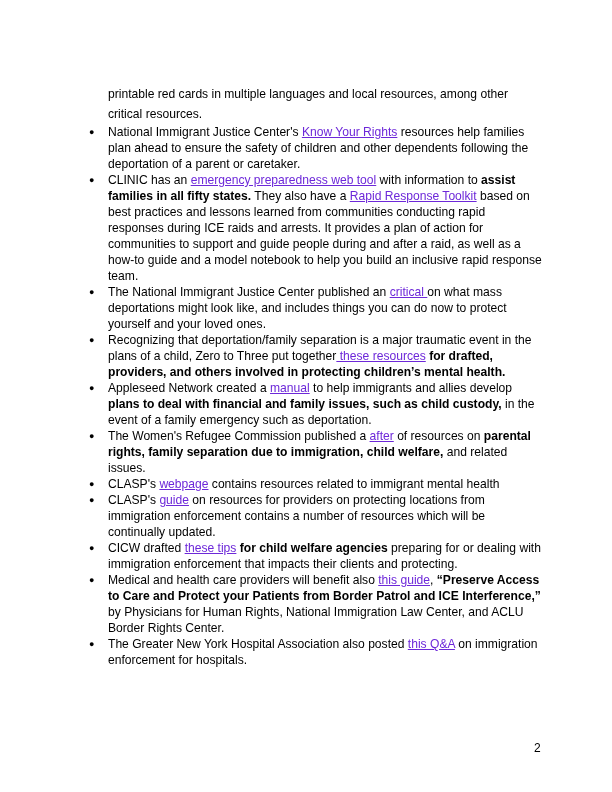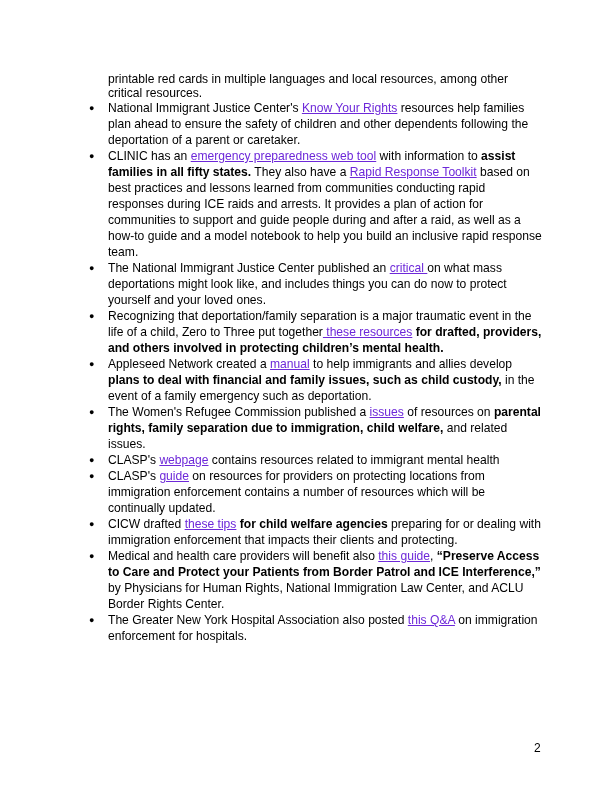--- a/index.html
+++ b/index.html
@@ -2,39 +2,39 @@
 <html><head>
 <meta charset="utf-8">
 <style>
   html, body { margin: 0; padding: 0; background: #ffffff; }
   body { width: 612px; height: 792px; position: relative; overflow: hidden;
          font-family: "Liberation Sans", sans-serif; font-size: 12.1px; color: #000; }
   .page { position: absolute; left: 72px; top: 72px; width: 470px; }
   ul { margin: 0; padding: 0; list-style: none; }
   li { position: relative; padding-left: 36px; line-height: 16px; }
   li::before { content: "\25CF"; position: absolute; left: 17px; top: 0; font-size: 9px; }
-  .cont { padding-left: 36px; line-height: 14px; }
+  .cont { padding-left: 36px; line-height: 20px; margin-top: 12px; }
   a { color: #6d28d9; text-decoration: underline; }
   b { font-weight: bold; }
   .section-label { line-height: 16px; margin: 16px 0 16px 0; }
   .page-num { position: absolute; left: 534px; top: 741px; font-size: 12px; }
 </style>
 </head>
 <body>
 
 <div class="page">
   <div class="cont">printable red cards in multiple languages and local resources, among other critical resources.</div>
 
   <ul>
     <li><span>National Immigrant Justice Center's </span><a>Know Your Rights</a><span> resources help families plan ahead to ensure the safety of children and other dependents following the deportation of a parent or caretaker.</span></li>
     <li><span>CLINIC has an </span><a>emergency preparedness web tool</a><span> with information to </span><b>assist families in all fifty states.</b><span> They also have a </span><a>Rapid Response Toolkit</a><span> based on best practices and lessons learned from communities conducting rapid responses during ICE raids and arrests. It provides a plan of action for communities to support and guide people during and after a raid, as well as a how-to guide and a model notebook to help you build an inclusive rapid response team.</span></li>
     <li><span>The National Immigrant Justice Center published an </span><a>critical </a><span>on what mass deportations might look like, and includes things you can do now to protect yourself and your loved ones.</span></li>
-    <li><span>Recognizing that deportation/family separation is a major traumatic event in the life of a child, Zero to Three put together</span><a> these resources</a><span> </span><b>for drafted, providers, and others involved in protecting children’s mental health.</b></li>
+    <li><span>Recognizing that deportation/family separation is a major traumatic event in the plans of a child, Zero to Three put together</span><a> these resources</a><span> </span><b>for drafted, providers, and others involved in protecting children’s mental health.</b></li>
     <li><span>Appleseed Network created a </span><a>manual</a><span> to help immigrants and allies develop </span><b>plans to deal with financial and family issues, such as child custody,</b><span> in the event of a family emergency such as deportation.</span></li>
-    <li><span>The Women's Refugee Commission published a </span><a>issues</a><span> of resources on </span><b>parental rights, family separation due to immigration, child welfare,</b><span> and related issues.</span></li>
+    <li><span>The Women's Refugee Commission published a </span><a>after</a><span> of resources on </span><b>parental rights, family separation due to immigration, child welfare,</b><span> and related issues.</span></li>
     <li><span>CLASP's </span><a>webpage</a><span> contains resources related to immigrant mental health</span></li>
   </ul>
 
 
   <ul>
     <li><span>CLASP's </span><a>guide</a><span> on resources for providers on protecting locations from immigration enforcement contains a number of resources which will be continually updated.</span></li>
     <li><span>CICW drafted </span><a>these tips</a><span> </span><b>for child welfare agencies</b><span> preparing for or dealing with immigration enforcement that impacts their clients and protecting.</span></li>
     <li><span>Medical and health care providers will benefit also </span><a>this guide</a><span>, </span><b>“Preserve Access to Care and Protect your Patients from Border Patrol and ICE Interference,”</b><span> by Physicians for Human Rights, National Immigration Law Center, and ACLU Border Rights Center.</span></li>
     <li><span>The Greater New York Hospital Association also posted </span><a>this Q&amp;A</a><span> on immigration enforcement for hospitals.</span></li>
   </ul>

